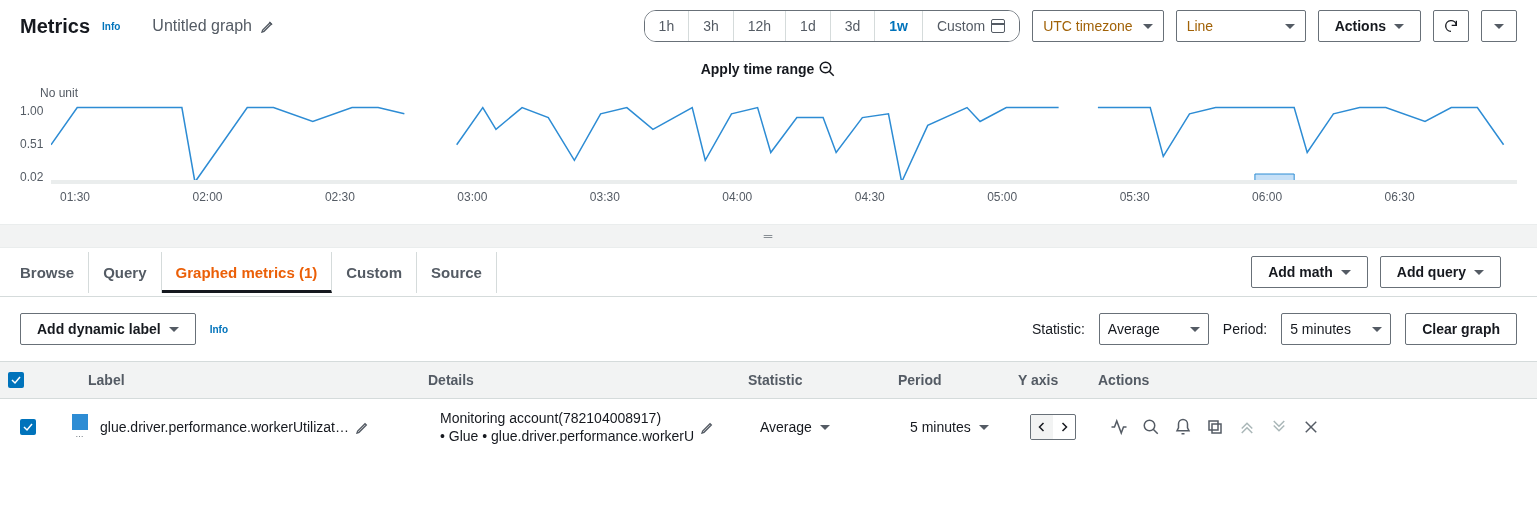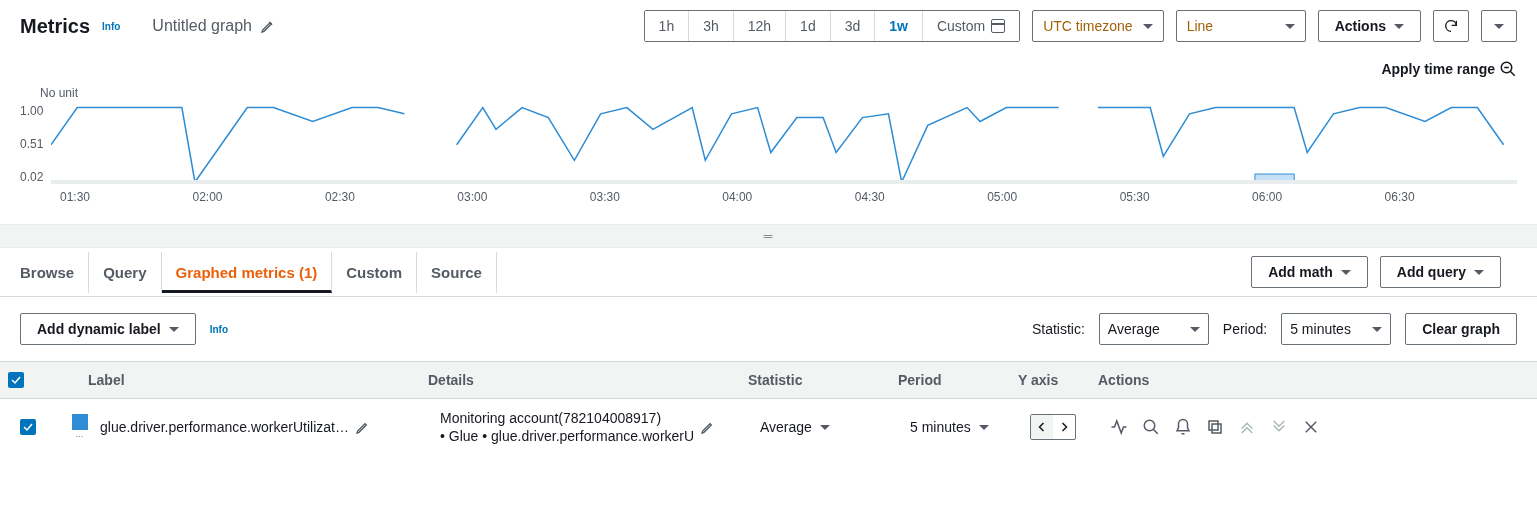--- a/index.html
+++ b/index.html
@@ -3,30 +3,30 @@
 <meta charset="utf-8">
 <style>
 * { box-sizing: border-box; margin: 0; padding: 0; }
 body { font-family: "Amazon Ember", "Helvetica Neue", Arial, sans-serif; font-size: 14px; color: #16191f; background: #fff; width: 1537px; }
 .header { display: flex; align-items: center; padding: 10px 20px; gap: 12px; }
 .header-title { font-size: 20px; font-weight: 700; }
 .info-link { color: #0073bb; font-weight: 700; font-size: 10px; cursor: pointer; }
 .graph-title { margin-left: 20px; font-size: 16px; color: #545b64; display: flex; align-items: center; gap: 8px;}
 .edit-icon-svg { width: 16px; height: 16px; stroke: #545b64; fill: none; stroke-width: 2;}
 .spacer { flex: 1; }
-.time-range-group { display: flex; border: 1px solid #687078; border-radius: 2px; overflow: hidden; height: 32px; }
+.time-range-group { display: flex; border: 1px solid #687078; border-radius: 12px; overflow: hidden; height: 32px; }
 .time-btn { padding: 0 14px; border: none; background: #fff; font-size: 14px; color: #545b64; cursor: pointer; border-right: 1px solid #d5dbdb; display: flex; align-items: center; gap: 6px;}
 .time-btn:last-child { border-right: none; }
 .time-btn.active { color: #0073bb; font-weight: 700; }
 .btn { border: 1px solid #687078; background: #fff; border-radius: 2px; padding: 0 16px; height: 32px; font-size: 14px; font-weight: 700; color: #16191f; cursor: pointer; display: inline-flex; align-items: center; gap: 8px; }
 .select-box { border: 1px solid #687078; background: #fff; border-radius: 2px; padding: 0 10px; height: 32px; font-size: 14px; color: #a16207; cursor: pointer; display: inline-flex; align-items: center; justify-content: space-between; min-width: 130px; gap: 10px;}
 .caret-down { width: 0; height: 0; border-left: 5px solid transparent; border-right: 5px solid transparent; border-top: 5px solid #545b64; }
 .calendar-icon { width:14px; height:14px; display:inline-block; border:1.5px solid #545b64; border-radius:2px; position:relative;}
 .calendar-icon::before { content:""; position:absolute; top:3px; left:0; right:0; height:1.5px; background:#545b64;}
-.apply-row { display: flex; justify-content: flex-end; align-items: center; padding: 8px 20px; gap: 4px; }
+.apply-row { display: flex; justify-content: center; align-items: center; padding: 8px 20px; gap: 4px; }
 .apply-text { font-weight: 700; font-size: 14px; }
 .zoom-icon { width: 18px; height: 18px; stroke: #16191f; stroke-width: 2; fill: none; cursor: pointer;}
 .chart-area { padding: 0 20px 20px 20px; }
 .no-unit { font-size: 12px; color: #545b64; margin-bottom: 4px; margin-left: 20px;}
 .chart-wrap { display: flex; align-items: stretch; }
 .y-axis { display: flex; flex-direction: column; justify-content: space-between; text-align: right; font-size: 12px; color: #545b64; padding-right: 8px; height: 80px;}
 .plot { flex: 1; position: relative; height: 80px; }
 .plot svg { width: 100%; height: 100%; display: block; }
 .x-axis-baseline { position:absolute; left:0; right:0; bottom:0; height:4px; background:#eaeded;}
 .x-axis { display: flex; margin-left: 40px; font-size: 12px; color: #545b64; padding-top: 6px;}

